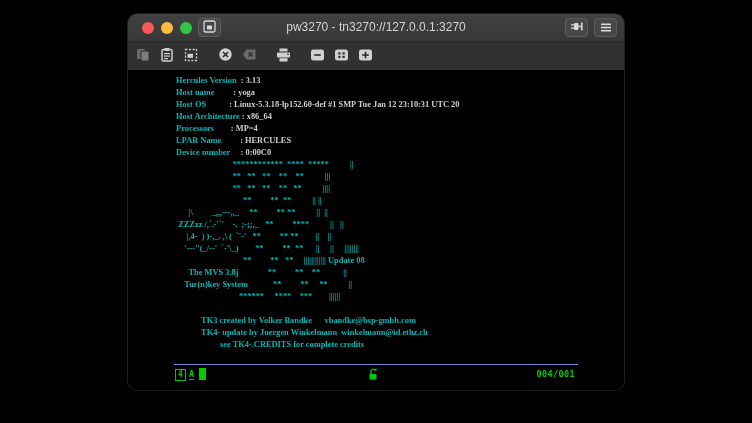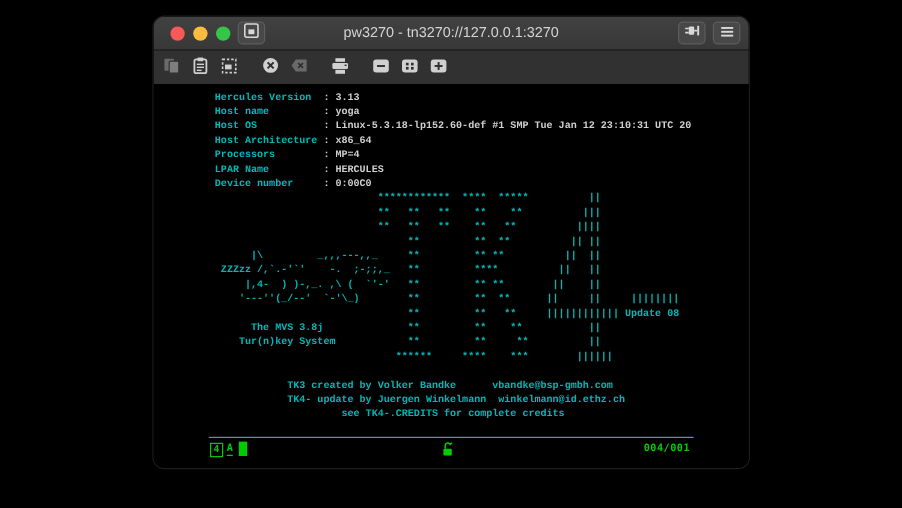--- a/index.html
+++ b/index.html
@@ -36,21 +36,21 @@
   }
   .tool-btn{
     width:22px;height:22px;display:flex;align-items:center;justify-content:center;
     background:transparent;border:none;padding:0;margin-left:2px;
   }
   .gapL{margin-left:12px;}
   
   .terminal{position:absolute;left:0;top:56px;right:0;bottom:0;background:#000;}
   .screen{
     position:absolute;left:46px;top:5px;margin:0;
-    font-family:Liberation Mono, monospace;font-size:8.4px;font-weight:bold;
+    font-family:Liberation Serif, serif;font-size:8.4px;font-weight:bold;
     line-height:12px;letter-spacing:0;white-space:pre;
   }
   .screen div{height:12px;}
   .c{color:#00b7b7;}
   .w{color:#cfcfcf;}
   
   .oia-sep{position:absolute;left:46px;width:404px;top:294px;height:1px;background:#7d7dd2;}
   .oia-row{
     position:absolute;left:46px;top:298px;width:404px;height:15px;
     font-family:"DejaVu Sans Mono",monospace;font-weight:bold;font-size:8.5px;color:#00cc00;

